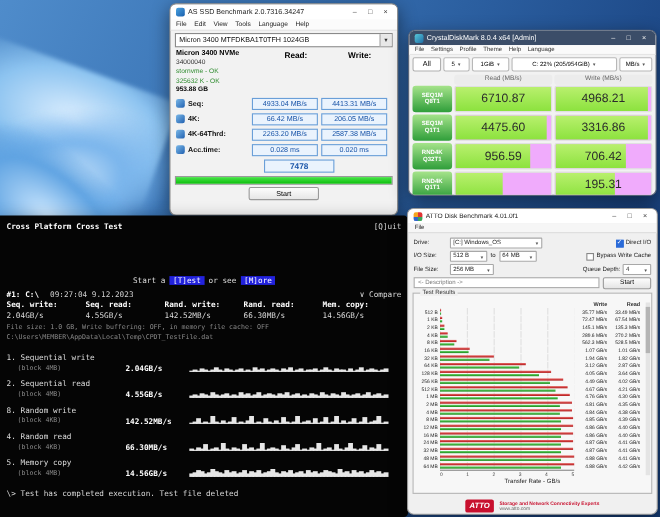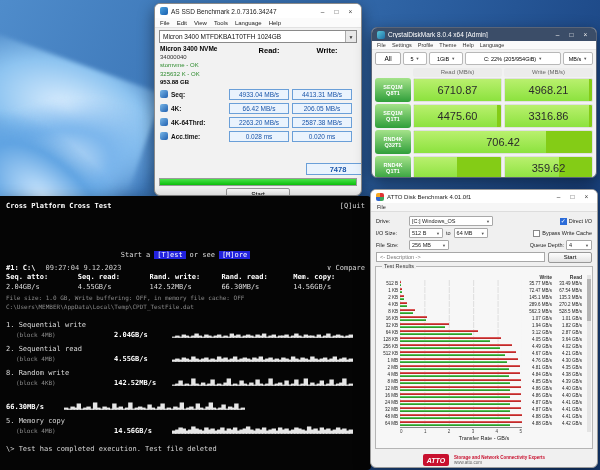--- a/index.html
+++ b/index.html
@@ -37,21 +37,21 @@
   .di-ok { color:#2e8b2e; }
   .di-cap { color:#000; font-weight:bold; }
   .rw-headers { flex:1; display:flex; }
   .rw { flex:1; text-align:center; font-weight:bold; font-size:7.5px; padding-top:1px; }
   .asssd-row { display:flex; align-items:center; height:14px; gap:3px; }
   .row-icon { width:8px; height:8px; border-radius:2px; background:linear-gradient(135deg,#7ab8e8,#2060b0); flex:none; }
   .row-label { width:55px; font-size:6.5px; font-weight:bold; color:#111; }
   .val-box { width:60px; height:11px; background:#eaf3fd; border:1px solid #6a9fd8; color:#1a55a8; font-size:6.5px; display:flex; align-items:center; justify-content:center; }
   .score-row .row-label { font-size:8px; width:66px; }
   .score-box { font-weight:bold; }
-  .total-row { display:flex; justify-content:flex-end; margin-top:20px; transform:translateX(14px); }
+  .total-row { display:flex; justify-content:center; margin-top:2px; transform:translateX(14px); }
   .total-box { width:64px; height:12px; font-weight:bold; font-size:7.5px; }
   .progressbar { margin:3px 4px 2px; height:8px; border:1px solid #9a9a9a; background:#e8e8e8; }
   .progress-fill { height:100%; background:linear-gradient(to bottom,#49e349,#0dbf0d); }
   .start-row { display:flex; justify-content:center; }
   .start-btn { width:64px; height:12px; font-size:6.5px; background:linear-gradient(#fcfcfc,#e6e6e6); border:1px solid #999; border-radius:2px; font-family:inherit; }
   
   .cdm { left:371px; top:27px; width:226px; height:151px; background:#f2f2f2; border:1px solid #5a6578; border-radius:6px; }
   .cdm .titlebar { height:13px; background:#3b4d68; color:#fff; font-size:6.5px; }
   .cdm .winbtn { color:#eee; }
   .cdm-appicon { background:linear-gradient(135deg,#58c6d8,#1f6fa8); }
@@ -60,21 +60,21 @@
   .all-btn { width:26px; height:13px; background:#fff; border:1px solid #b0b0b0; border-radius:2px; font-size:6.5px; font-family:inherit; }
   .cdm-combo { height:13px; background:#fff; border:1px solid #b8b8b8; border-radius:2px; display:flex; align-items:center; justify-content:center; gap:2px; font-size:5.5px; padding:0 2px; white-space:nowrap; }
   .w24{width:24px} .w34{width:34px} .w96{width:96px; overflow:hidden;} .w30{width:30px}
   .cdm-arrow { font-size:4px; color:#555; }
   .cdm-grid { padding:0 3px; }
   .cdm-ghead { display:flex; gap:2px; height:10px; align-items:center; margin-bottom:1px; }
   .gh-spacer { width:36px; flex:none; }
   .gh { flex:1; text-align:center; font-size:6px; color:#666; background:#ececec; border-radius:2px; height:9px; line-height:9px; }
   .cdm-row { display:flex; gap:2px; margin-bottom:2px; height:24px; }
   .cdm-label { width:36px; flex:none; border-radius:3px; background:linear-gradient(#a5e38a,#2f9e3a); color:#fff; font-size:5.5px; font-weight:bold; display:flex; flex-direction:column; align-items:center; justify-content:center; line-height:6.5px; cursor:default; }
-  .cdm-cell { flex:1; position:relative; background:#84cc16; border-radius:2px; overflow:hidden; border:1px solid #e0e0e0; }
+  .cdm-cell { flex:1; position:relative; background:#f0abfc; border-radius:2px; overflow:hidden; border:1px solid #e0e0e0; }
   .cdm-fill { position:absolute; left:0; top:0; bottom:0; background:linear-gradient(#b9f06e,#8ce23e); }
   .cdm-num { position:absolute; inset:0; display:flex; align-items:center; justify-content:center; font-size:11px; color:#2b2b2b; }
   
   .cpdt { left:0; top:196px; width:371px; height:274px; background:#050505; border-radius:0 4px 4px 0;
           font-family:"DejaVu Sans Mono",monospace; font-size:7px; color:#dcdcdc; padding:4px 6px; display:flex; flex-direction:column; }
   .t-row { display:flex; align-items:center; height:11px; }
   .t-bold { font-weight:bold; color:#fff; }
   .t-right { margin-left:auto; }
   .t-start { justify-content:center; gap:4px; height:15px;margin-top:36px; }
   .t-chip { background:#2222dd; color:#fff; padding:0 3px; }
@@ -283,35 +283,39 @@
           <div class="cdm-fill" style="width: 96%;"></div>
           <span class="cdm-num">3316.86</span>
         </div>
       </div>
         <div class="cdm-row">
         <div class="cdm-label">
           <div>RND4K</div>
           <div>Q32T1</div>
         </div>
         <div class="cdm-cell">
+          <div class="cdm-fill" style="width: 78%;"></div>
+          <span class="cdm-num">956.59</span>
+        </div>
+        <div class="cdm-cell">
           <div class="cdm-fill" style="width: 74%;"></div>
           <span class="cdm-num">706.42</span>
         </div>
       </div>
         <div class="cdm-row">
         <div class="cdm-label">
           <div>RND4K</div>
           <div>Q1T1</div>
         </div>
         <div class="cdm-cell">
           <div class="cdm-fill" style="width: 49%;"></div>
         </div>
         <div class="cdm-cell">
           <div class="cdm-fill" style="width: 62%;"></div>
-          <span class="cdm-num">359.62</span>
+          <span class="cdm-num">195.31</span>
         </div>
       </div>
       </div>
   </div>
 </div>
 
 <div class="window cpdt">
   <div class="t-row">
     <span class="t-bold">Cross Platform Cross Test</span>
     <span class="t-right">[Q]uit</span>
@@ -322,21 +326,21 @@
     <span>or see</span>
     <span class="t-chip">[M]ore</span>
   </div>
   <div class="t-row">
     <span class="t-bold">#1: C:\</span>
     <span class="t-gap">09:27:04 9.12.2023</span>
     <span class="t-right">∨ Compare</span>
   </div>
   <div class="t-cols">
 
-  <span class="t-col t-bold">Seq. atto:</span>
+  <span class="t-col t-bold">Seq. write:</span>
       <span class="t-col t-bold">Seq. read:</span>
       <span class="t-col t-bold">Rand. write:</span>
       <span class="t-col t-bold">Rand. read:</span>
       <span class="t-col t-bold">Mem. copy:</span>
     </div>
   <div class="t-cols">
 
   <span class="t-col">2.04GB/s</span>
       <span class="t-col">4.55GB/s</span>
       <span class="t-col">142.52MB/s</span>
@@ -365,20 +369,24 @@
     </div>
       <div class="t-test">
       <div class="t-test-left">
         <div>8. Random write</div>
         <div class="t-dimline t-indent">(block 4KB)</div>
       </div>
       <div class="t-test-val">142.52MB/s</div>
       <div class="t-spark">▁▂▅▁▂▁▇▂▁▃▁▂▆▁▂▁▃▇▁▂▁▅▂▁▃▁▆▂▁▂▇▁▂▃▁▅▁▂▆▁▂▇▁▃▁▂▅▁▂▆▁▂▃▇▁▂</div>
     </div>
       <div class="t-test">
+      <div class="t-test-left">
+        <div>4. Random read</div>
+        <div class="t-dimline t-indent">(block 4KB)</div>
+      </div>
       <div class="t-test-val">66.30MB/s</div>
       <div class="t-spark">▂▁▃▂▆▁▂▃▁▇▂▁▃▂▁▆▂▃▁▂▇▁▂▃▂▁▅▂▁▃▆▁▂▁▃▂▇▁▂▃▁▆▂▁▃▇▂▁▂▅▁▃▂▆▁▂</div>
     </div>
       <div class="t-test">
       <div class="t-test-left">
         <div>5. Memory copy</div>
         <div class="t-dimline t-indent">(block 4MB)</div>
       </div>
       <div class="t-test-val">14.56GB/s</div>
       <div class="t-spark">▃▄▆▅▃▄▇▅▄▃▆▄▅▃▄▆▃▅▄▆▃▄▅▇▄▃▅▄▆▃▄▅▃▆▄▅▃▄▆▅▄▃▇▄▅▃▆▄▅▃▄▆▄▅▃▄</div>

